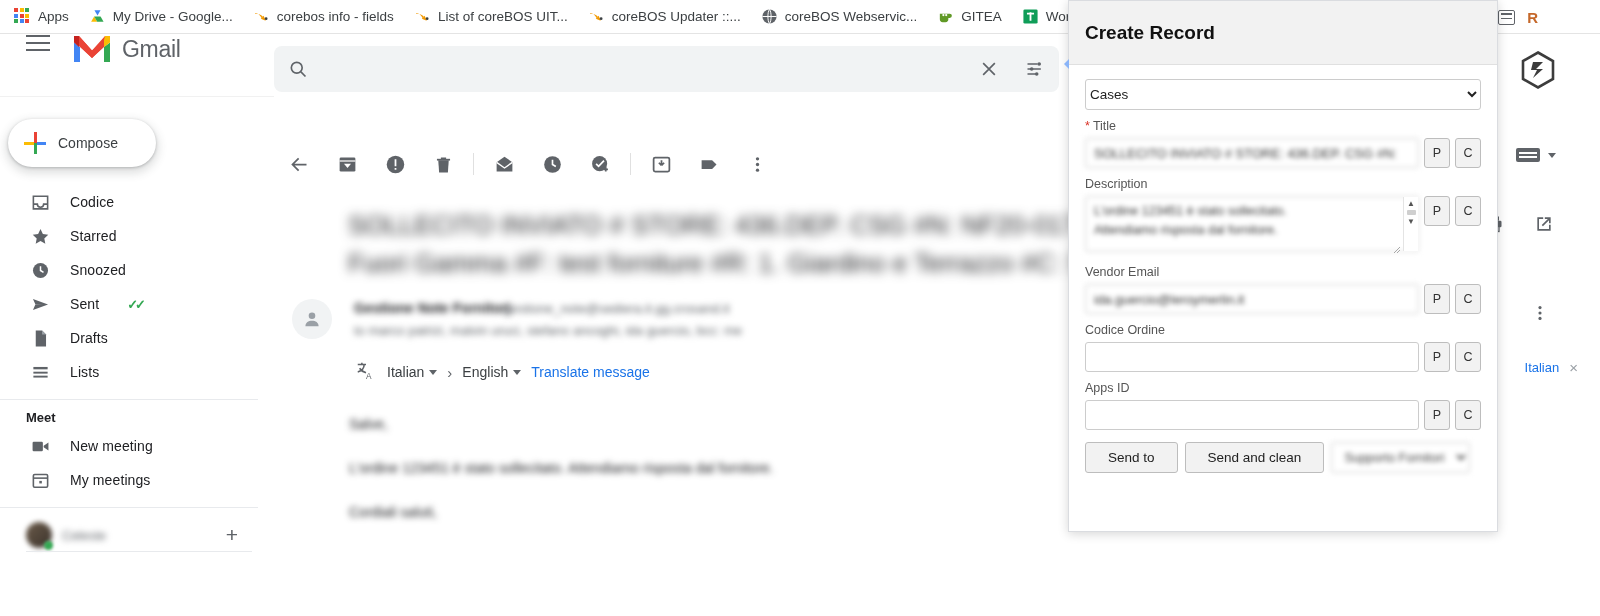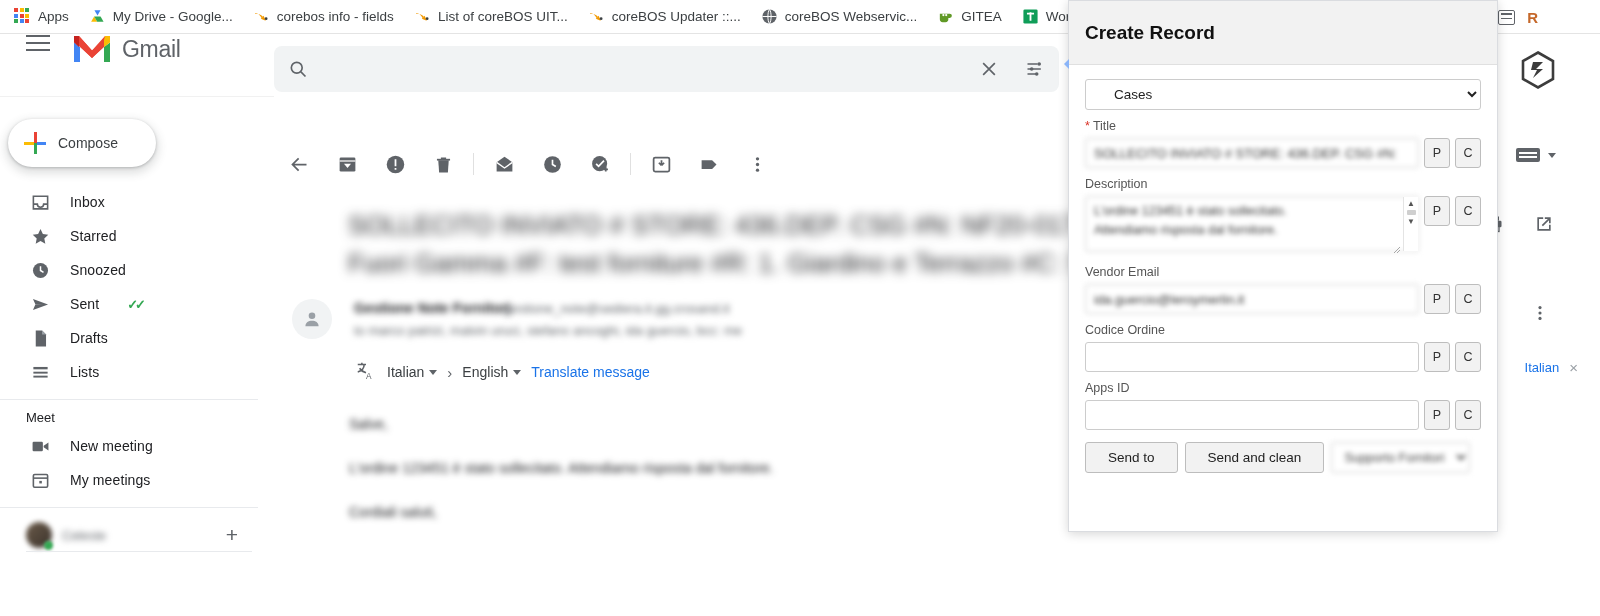--- a/index.html
+++ b/index.html
@@ -160,21 +160,21 @@
   .nav-item {
     height:34px; display:flex; align-items:center; gap:20px;
     padding-left:30px; cursor:pointer; font-size:14px; color:#202124;
     border-radius:0 16px 16px 0; margin-right:10px;
   }
   .nav-ico { width:20px; height:20px; flex:0 0 20px; display:flex; align-items:center; justify-content:center; }
   .nav-lbl { letter-spacing:0.1px; }
   .dblchk { color:#34a853; font-size:13px; margin-left:8px; letter-spacing:-3px; font-weight:bold; }
 
   .side-div { height:1px; background:#e8eaed; margin:10px 16px 10px 0; }
-  .side-head { padding-left:26px; font-size:13px; font-weight:normal; color:#202124; margin:6px 0 4px; }
+  .side-head { padding-left:26px; font-size:13px; font-weight:bold; color:#202124; margin:6px 0 4px; }
 
   #hangouts-user { display:flex; align-items:center; padding-left:26px; height:34px; position:relative; }
   #hang-avatar {
     width:26px; height:26px; border-radius:50%;
     background:linear-gradient(135deg,#6b5b4a,#3a322b);
     filter:blur(2.4px); -webkit-filter:blur(2.4px); position:relative;
   }
   #hang-dot { position:absolute; left:44px; top:23px; width:9px; height:9px; border-radius:50%; background:#34a853; filter:blur(1.4px); }
   #hang-name {
     margin-left:10px; font-size:13px; color:#5f6368;
@@ -223,21 +223,21 @@
   .req { color:#d93025; margin-right:3px; }
   .fld-row { display:flex; align-items:stretch; gap:5px; }
   .txt {
     flex:1; height:30px; border:1px solid #ccc; border-radius:3px;
     background:#fff; font-size:13px; padding:0 8px; outline:none;
     font-family:"Liberation Sans", sans-serif; color:#333; min-width:0;
   }
   .txt.blurred { filter:blur(2.6px); -webkit-filter:blur(2.6px); }
   select.sel {
     width:100%; height:31px; border:1px solid #ccc; border-radius:3px;
-    background:#fff; font-size:13.5px; padding:0 24px; color:#222;
+    background:#fff; font-size:13.5px; padding:0 0; color:#222;
     font-family:"Liberation Sans", sans-serif; outline:none;
   }
   .pc {
     width:26px; height:30px; border:1px solid #bdbdbd; border-radius:3px;
     background:#f2f2f2; font-size:12.5px; color:#333; cursor:pointer;
     display:flex; align-items:center; justify-content:center;
     font-family:"Liberation Sans", sans-serif; flex:0 0 26px;
   }
   .ta-wrap { flex:1; position:relative; min-width:0; }
   textarea.ta {
@@ -431,21 +431,21 @@
     </div>
 
     <div id="nav-list">
       <div class="nav-item">
         <span class="nav-ico">
           <svg width="19" height="19" viewBox="0 0 24 24">
               <path d="M3 4h18v16H3z" fill="none" stroke="#5f6368" stroke-width="2"></path>
               <path d="M3 14h5a4 4 0 0 0 8 0h5" fill="none" stroke="#5f6368" stroke-width="2"></path>
             </svg>
         </span>
-        <span class="nav-lbl">Inbox</span>
+        <span class="nav-lbl">Codice</span>
       </div>
       <div class="nav-item">
         <span class="nav-ico">
           <svg width="19" height="19" viewBox="0 0 24 24">
               <path d="M12 2.5l3 6.3 6.8.9-5 4.7 1.3 6.7L12 17.8 5.9 21.1 7.2 14.4l-5-4.7 6.8-.9z" fill="#5f6368"></path>
             </svg>
         </span>
         <span class="nav-lbl">Starred</span>
       </div>
       <div class="nav-item">

